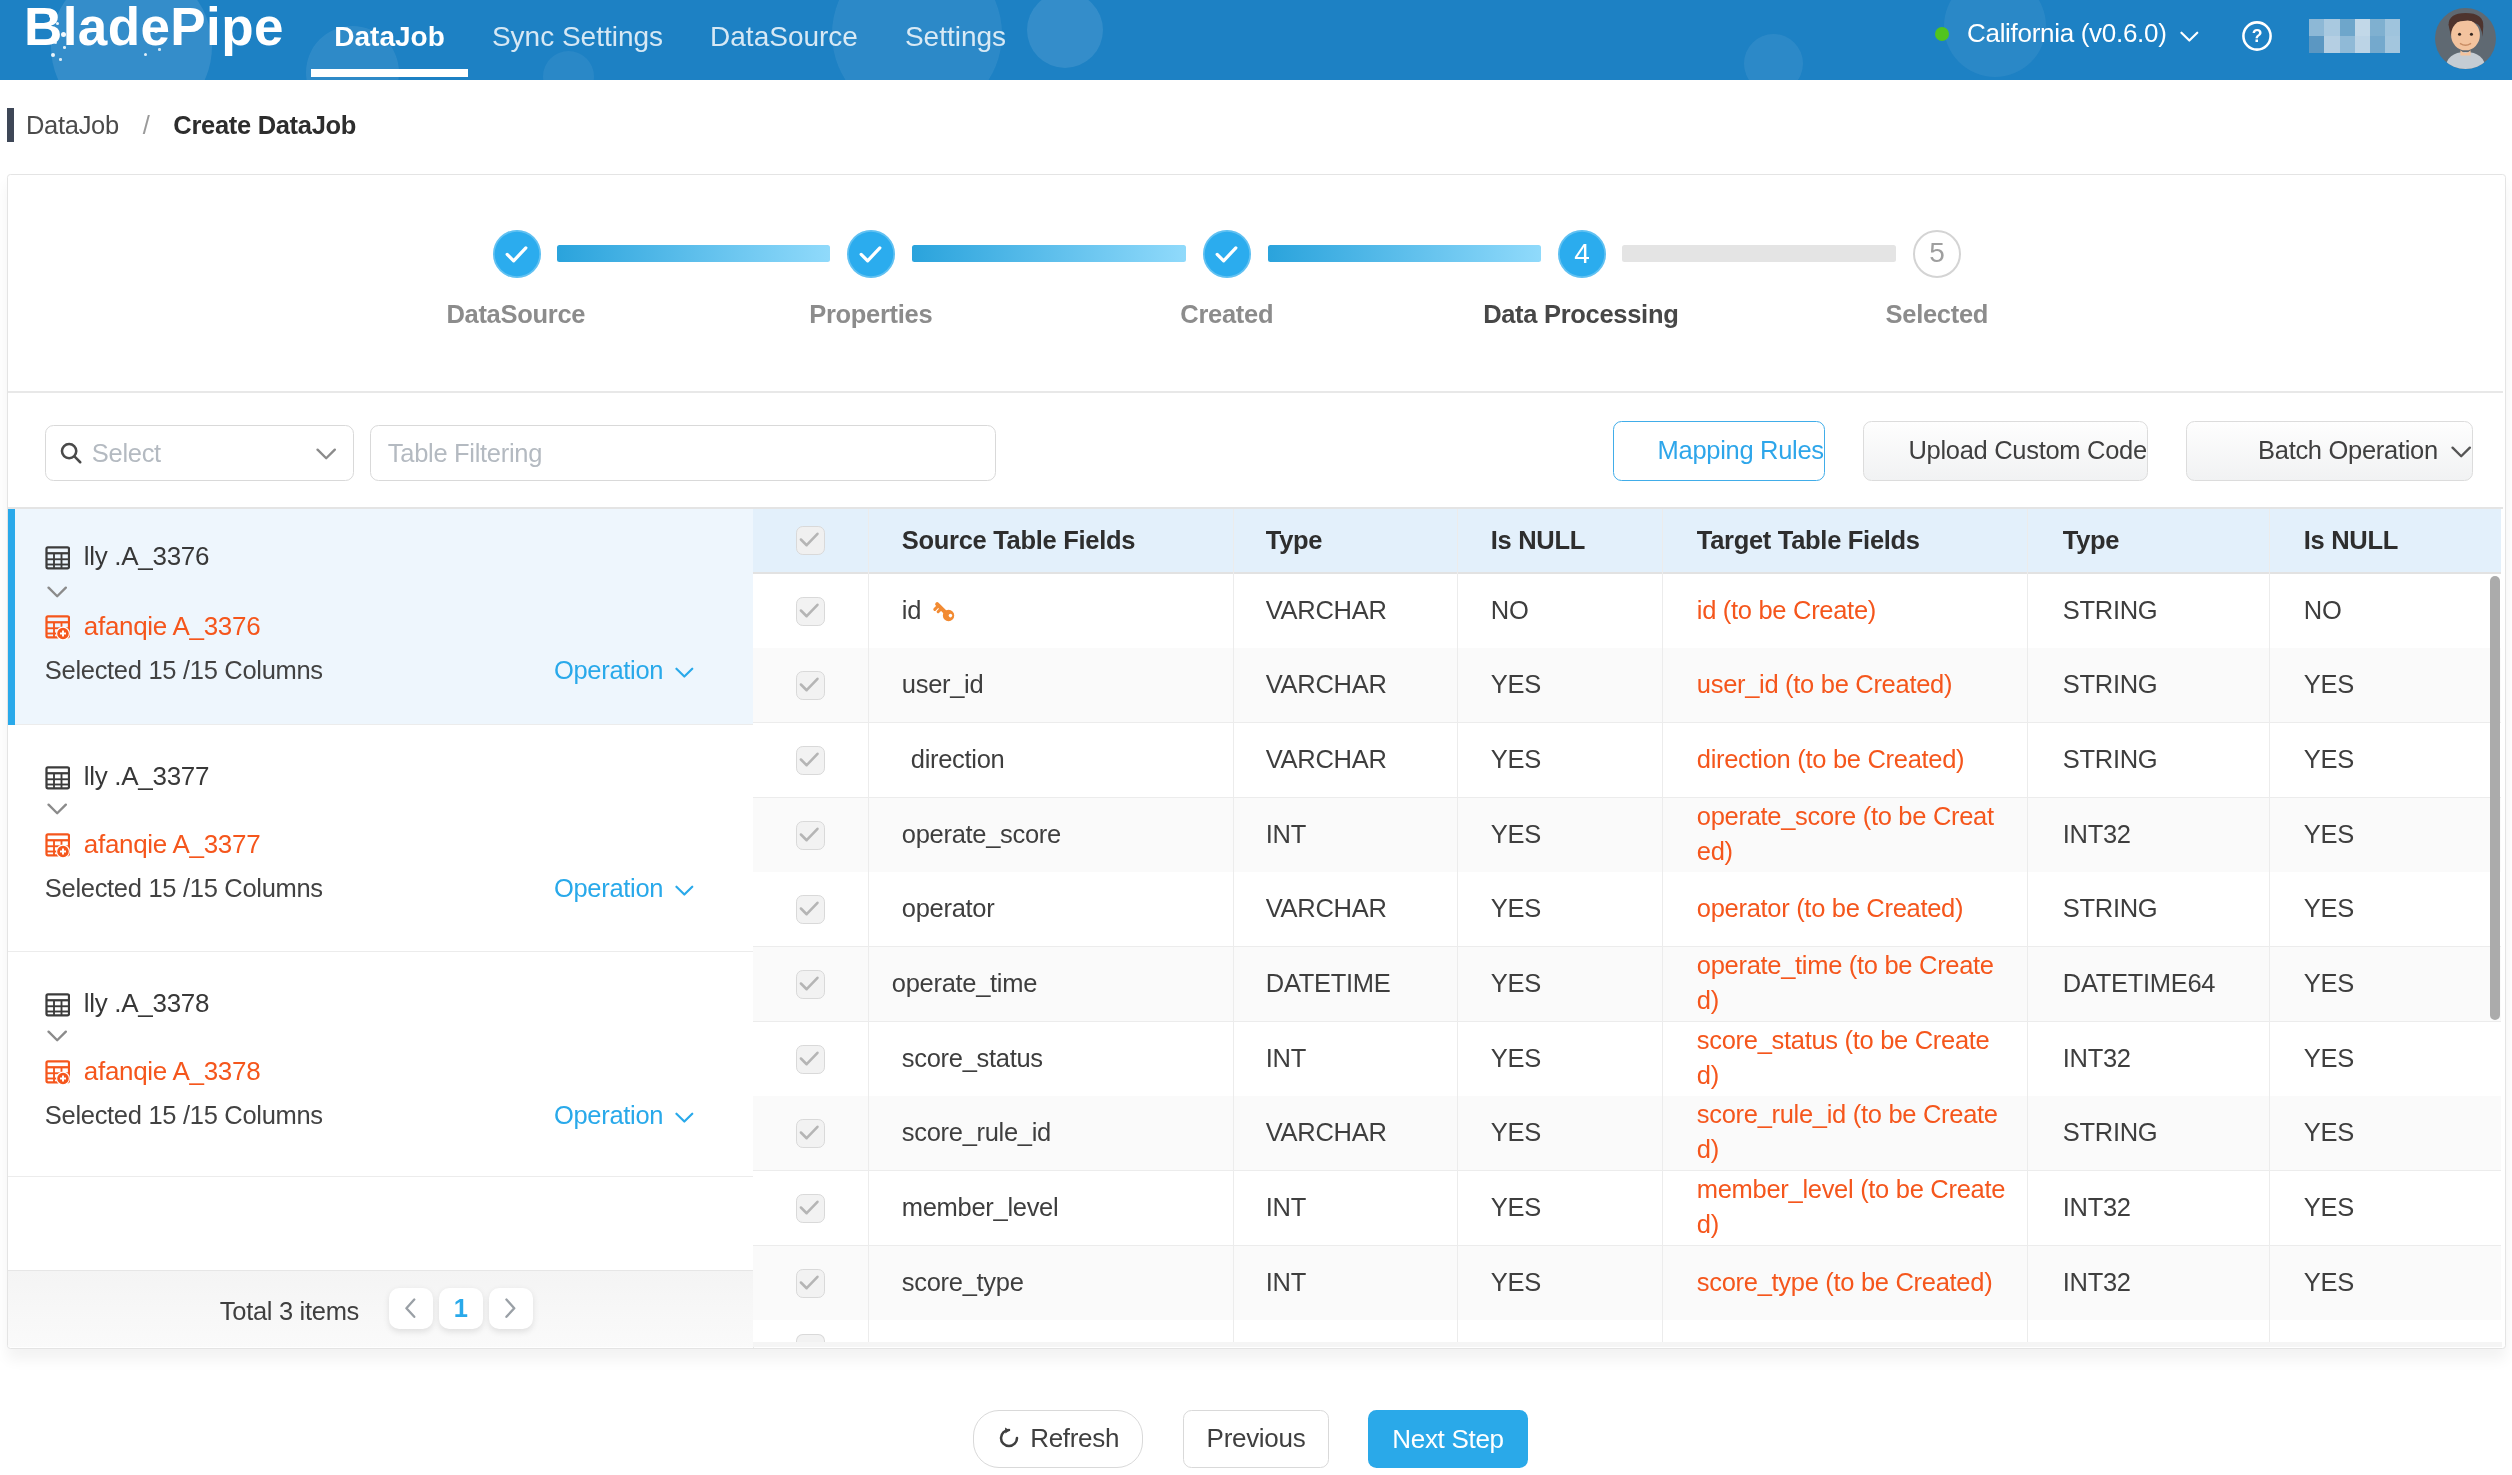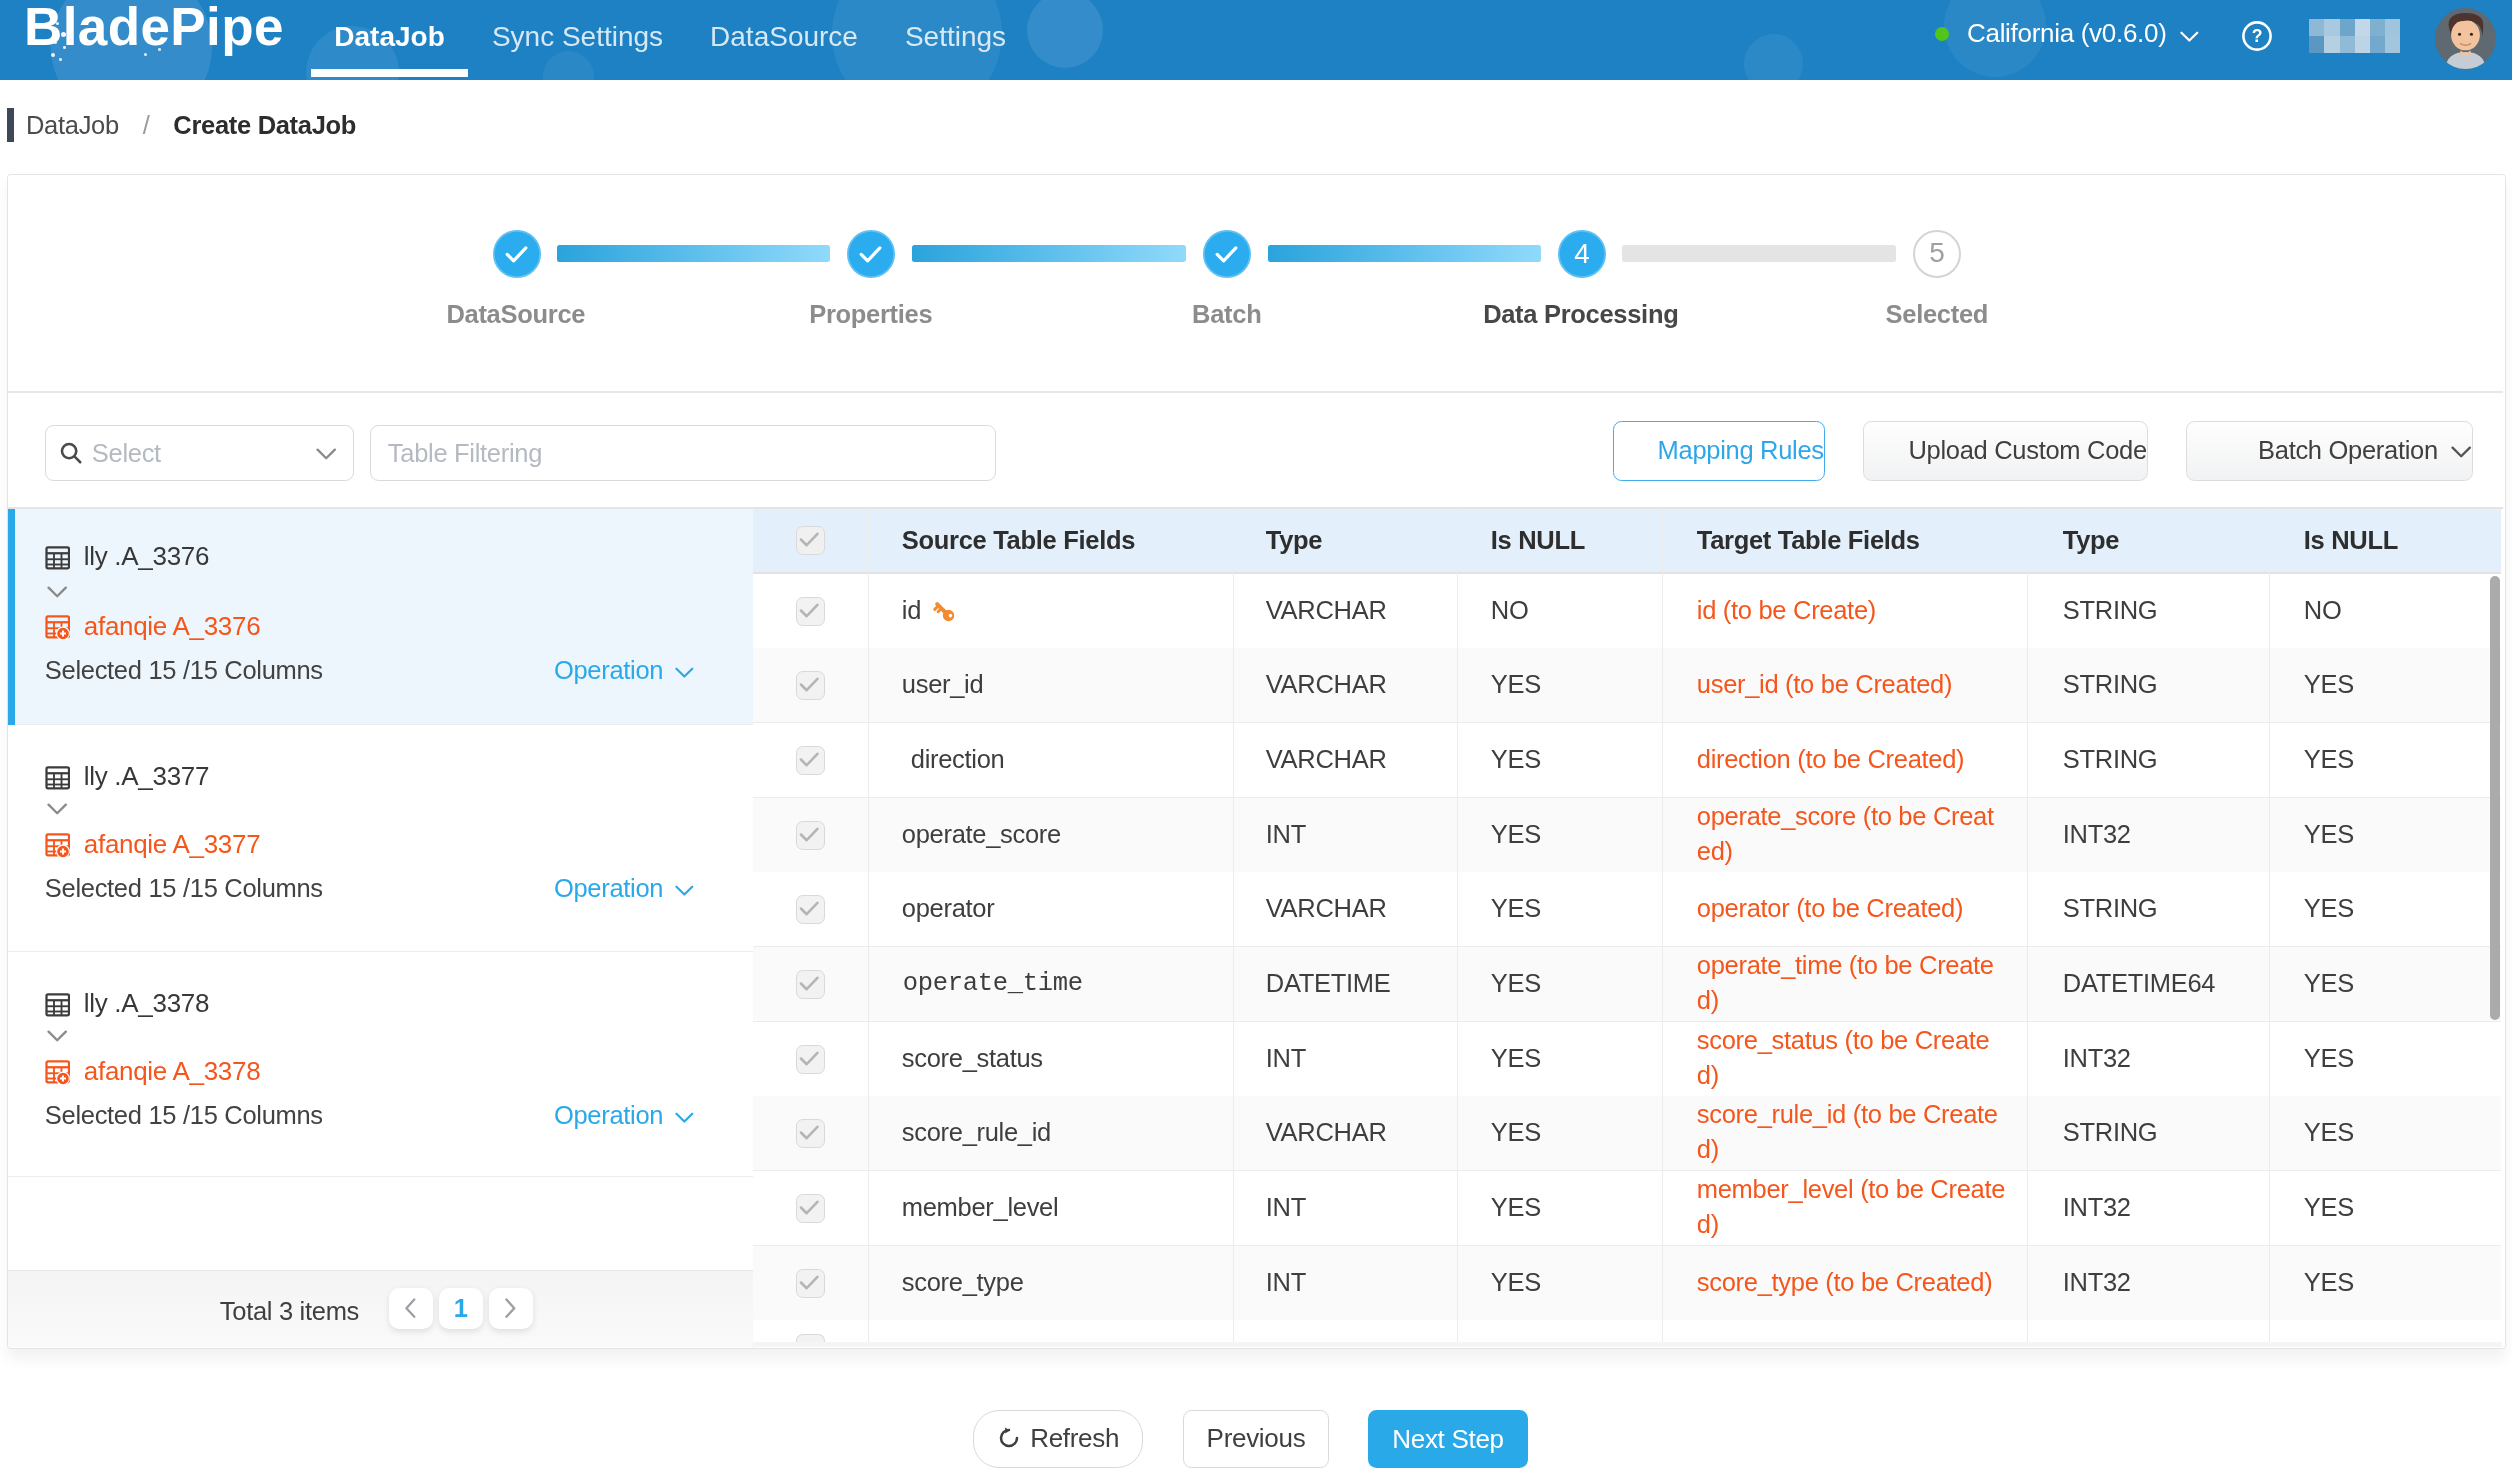--- a/index.html
+++ b/index.html
@@ -177,21 +177,21 @@
       </svg>
     </div>
     <div class="sbar" style="left:904px;width:274px;"></div>
     <div class="slabel" style="left:685px;">Properties</div>
     <div class="scircle" style="left:1195px;">
       <svg width="23" height="18.7" viewBox="0 0 32 26">
         <path d="M3 13 L12 22 L29 4" fill="none" stroke="#fff" stroke-width="4.5" stroke-linecap="round" stroke-linejoin="round"></path>
       </svg>
     </div>
     <div class="sbar" style="left:1260px;width:273px;"></div>
-    <div class="slabel" style="left:1041px;">Batch</div>
+    <div class="slabel" style="left:1041px;">Created</div>
     <div class="scircle num" style="left:1550px;">4</div>
     <div class="sbar grey" style="left:1614px;width:274px;"></div>
     <div class="slabel active" style="left:1395px;">Data Processing</div>
     <div class="scircle num grey" style="left:1905px;">5</div>
     <div class="slabel" style="left:1751px;">Selected</div>
     <div id="stepline"></div>
 <div id="selbox">
       <div class="abs" style="left:12px;top:13.6px;"><svg width="27" height="27" viewBox="0 0 34 34">
           <circle cx="14" cy="14" r="9" fill="none" stroke="#4a4a4a" stroke-width="3.2"></circle>
           <line x1="21" y1="21" x2="28" y2="28" stroke="#4a4a4a" stroke-width="3.2" stroke-linecap="round"></line>
@@ -399,21 +399,21 @@
         <div class="cell orange" style="left:944px;">operator (to be Created)</div>
         <div class="cell" style="left:1310px;">STRING</div>
         <div class="cell" style="left:1551px;">YES</div>
       </div>
       <div class="row alt" style="top:438px;">
         <div class="cb">
           <svg width="20.4" height="17" viewBox="0 0 32 26">
             <path d="M3 13 L12 22 L29 4" fill="none" stroke="#b5b5b5" stroke-width="4" stroke-linecap="round" stroke-linejoin="round"></path>
           </svg>
         </div>
-        <div class="cell" style="left:150px;font-family:Liberation Mono, monospace;">operate_time</div>
+        <div class="cell" style="left:139px;">operate_time</div>
         <div class="cell" style="left:513px;">DATETIME</div>
         <div class="cell" style="left:738px;">YES</div>
         <div class="cell orange two" style="left:944px;">operate_time (to be Create<br>d)</div>
         <div class="cell" style="left:1310px;">DATETIME64</div>
         <div class="cell" style="left:1551px;">YES</div>
       </div>
       <div class="row" style="top:513px;">
         <div class="cb">
           <svg width="20.4" height="17" viewBox="0 0 32 26">
             <path d="M3 13 L12 22 L29 4" fill="none" stroke="#b5b5b5" stroke-width="4" stroke-linecap="round" stroke-linejoin="round"></path>

